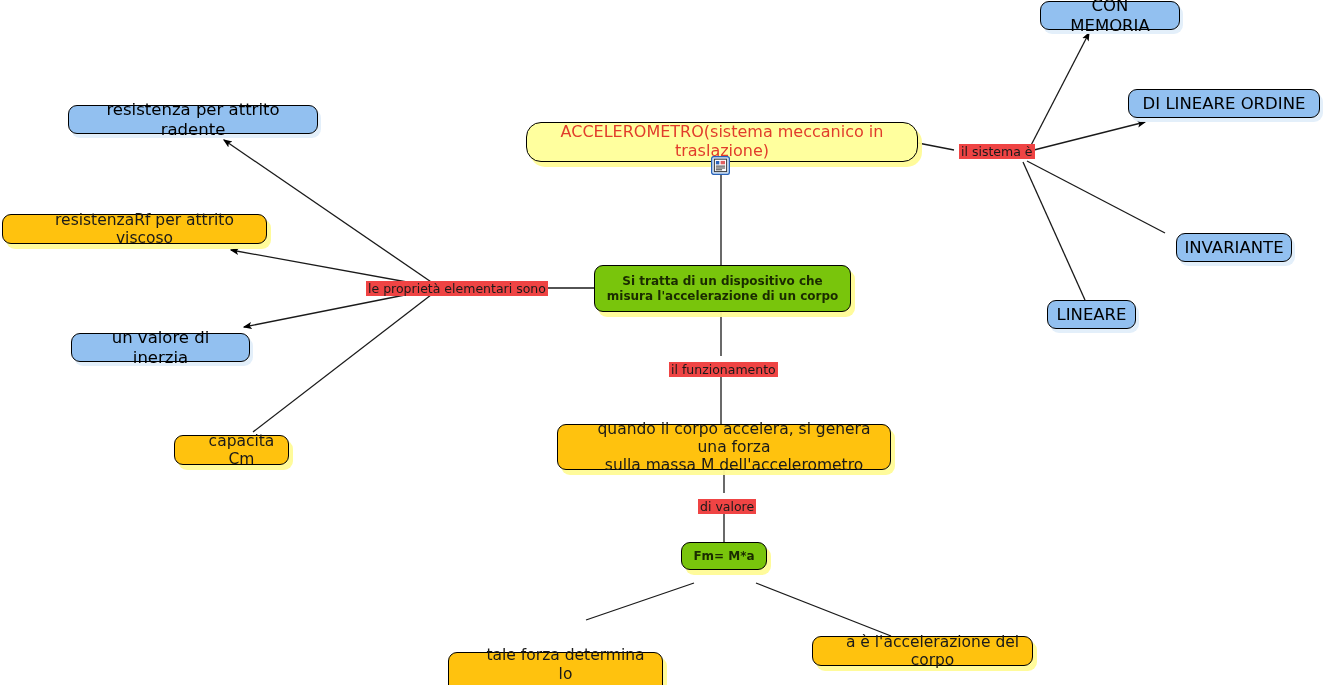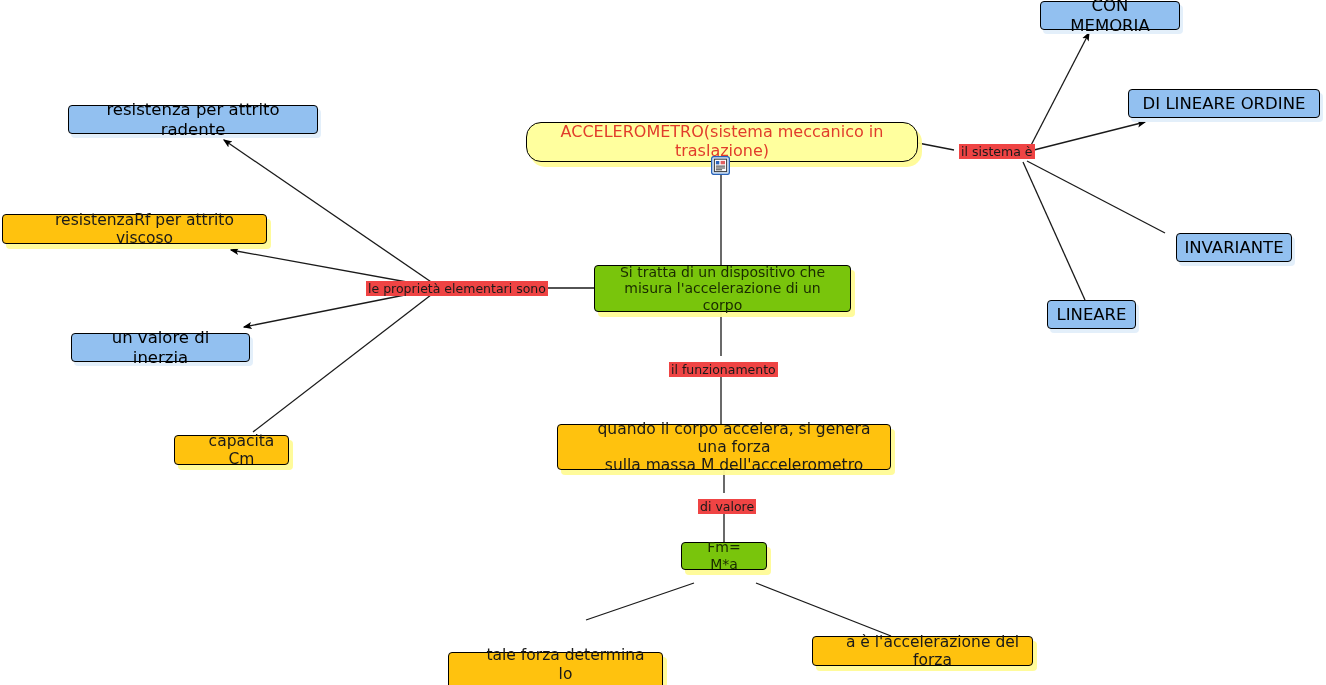--- a/index.html
+++ b/index.html
@@ -23,21 +23,21 @@
     left: 0;
     top: 0;
     width: 1326px;
     height: 685px;
     pointer-events: none;
   }
   .node {
     position: absolute;
     box-sizing: border-box;
     border: 1.5px solid #000000;
-    border-radius: 4px;
+    border-radius: 9px;
     display: flex;
     align-items: center;
     justify-content: center;
     text-align: center;
     line-height: 1.18;
     white-space: pre-line;
     padding: 3px 10px;
     z-index: 5;
   }
   .node.blue {
@@ -50,21 +50,22 @@
     background: #ffc20e;
     color: #1a1a1a;
     box-shadow: 4px 5px 0px rgba(255,251,150,0.95);
     font-size: 15.5px;
     padding-left: 30px;
   }
   .node.green {
     background: #79c50c;
     color: #1a2b00;
     box-shadow: 4px 5px 0px rgba(255,251,150,0.95);
-    font-size: 14px;
+    font-size: 12px;
+    font-weight: bold;
   }
   .node.yellow {
     background: #ffff9e;
     color: #e13c2b;
     box-shadow: 4px 5px 0px rgba(255,251,150,0.95);
     font-size: 16px;
     border-radius: 15px;
   }
   .edge-label {
     position: absolute;
@@ -125,21 +126,21 @@
       <div class="node blue" style="left: 71px; top: 333px; width: 179px; height: 29px;">un valore di inerzia</div>
       <div class="node orange" style="left: 174px; top: 435px; width: 115px; height: 30px;">capacita Cm</div>
       <div class="node green" style="left: 594px; top: 265px; width: 257px; height: 47px;">Si tratta di un dispositivo che
 misura l'accelerazione di un corpo</div>
       <div class="node orange" style="left: 557px; top: 424px; width: 334px; height: 46px;">quando il corpo accelera, si genera una forza
 sulla massa M dell'accelerometro</div>
       <div class="node green" style="left: 681px; top: 542px; width: 86px; height: 28px;">Fm= M*a</div>
       <div class="node orange" style="left: 448px; top: 652px; width: 215px; height: 80px;">tale forza determina lo
 spostamento della massa M
 dell'accelerometro</div>
-      <div class="node orange" style="left: 812px; top: 636px; width: 221px; height: 30px;">a è l'accelerazione del forza</div>
+      <div class="node orange" style="left: 812px; top: 636px; width: 221px; height: 30px;">a è l'accelerazione del corpo</div>
     </div>
   <div id="label-layer">
       <div class="edge-label" style="left: 959px; top: 144px;">il sistema è</div>
       <div class="edge-label" style="left: 366px; top: 281px;">le proprietà elementari sono</div>
       <div class="edge-label" style="left: 669px; top: 362px;">il funzionamento</div>
       <div class="edge-label" style="left: 698px; top: 499px;">di valore</div>
     </div>
 
   <svg class="note-icon" id="note-icon" viewBox="0 0 19 19" xmlns="http://www.w3.org/2000/svg" style="left: 711px; top: 156px;">
     <rect x="0.6" y="0.6" width="17.8" height="17.8" rx="2.2" fill="#cfe2f7" stroke="#2a63b8" stroke-width="1.3"></rect>

